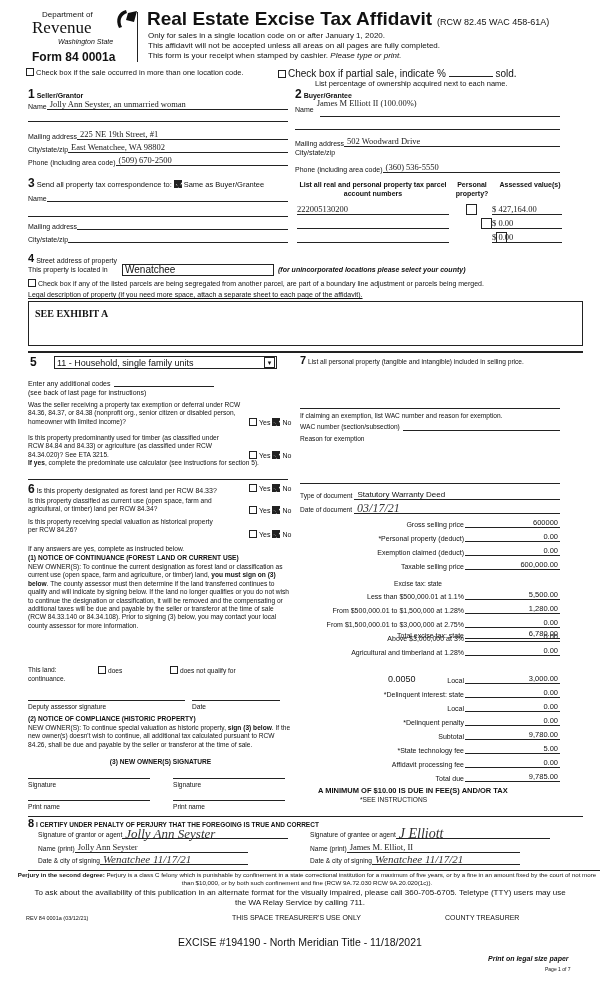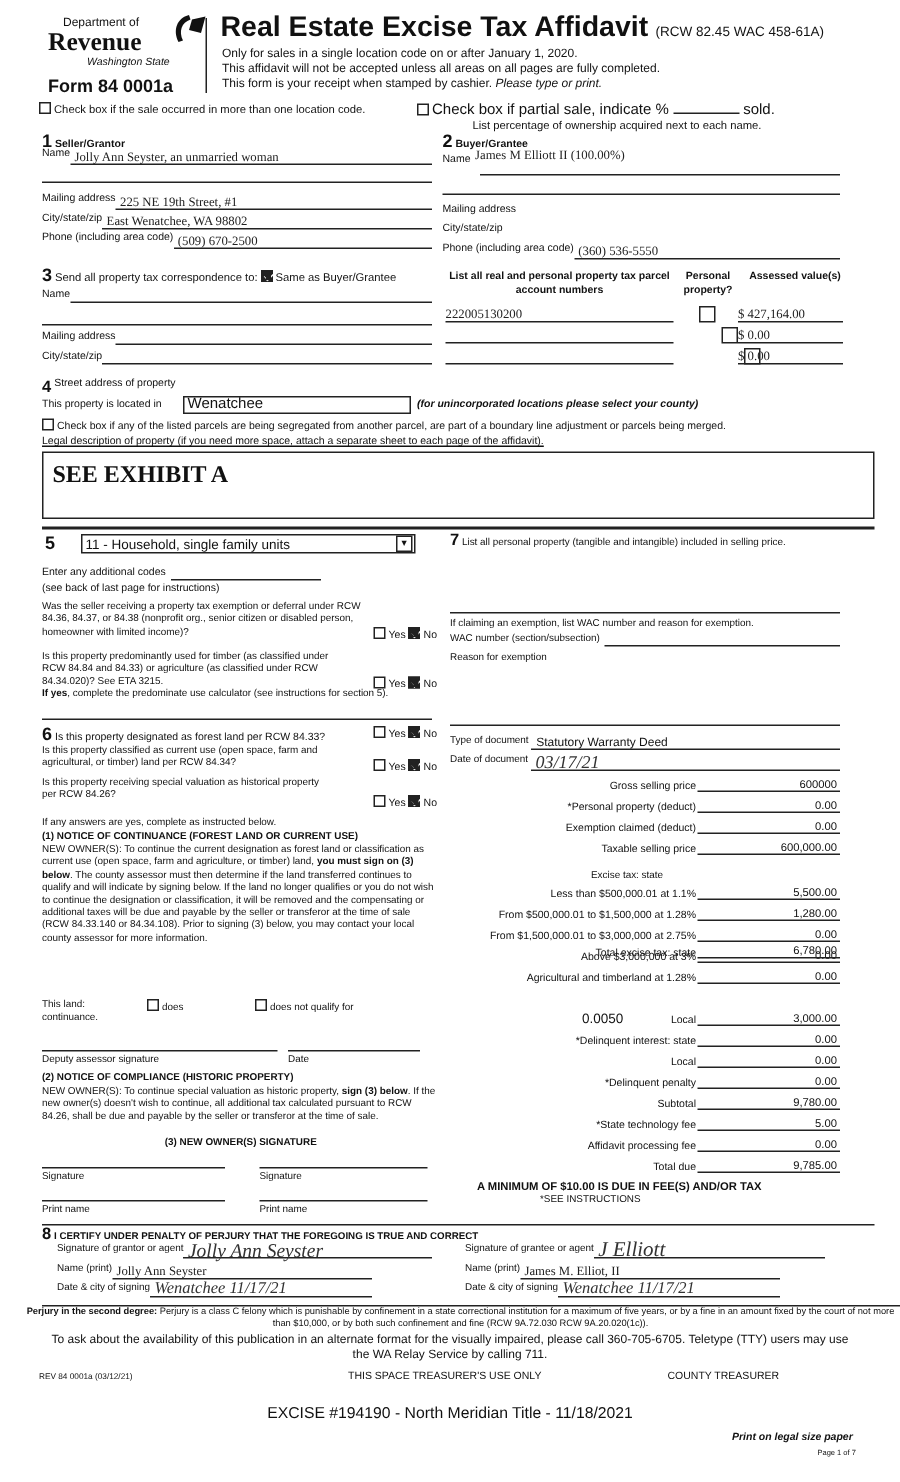--- a/index.html
+++ b/index.html
@@ -8,38 +8,38 @@
 .abs{position:absolute}
 .line{border-bottom:1px solid #222}
 .hand{font-family:"Liberation Serif",serif;font-size:8.5px;color:#222}
 .lbl{font-size:7px;white-space:nowrap}
 .cb{display:inline-block;width:8px;height:8px;border:1px solid #222;vertical-align:-1px;margin-right:2px;position:relative;background:#fff}
 .cb.on::after{content:"";position:absolute;left:0;top:0;right:0;bottom:0;background:#222;clip-path:polygon(0 0,100% 0,100% 100%,0 100%,0 0,15% 50%,40% 80%,85% 15%,70% 10%,40% 60%,25% 40%)}
 .cb.on{background:#222}
 .cb.on::before{content:"";position:absolute;left:1px;top:0px;width:5px;height:3px;border-left:1.5px solid #fff;border-bottom:1.5px solid #fff;transform:rotate(-45deg);top:1px}
 .num{font-weight:bold;font-size:12px}
 .sechd{font-weight:bold;font-size:7px}
-.row{display:flex;white-space:nowrap}
+.row{display:flex;align-items:flex-end;white-space:nowrap}
 .fill{flex:1;border-bottom:1px solid #222;min-height:9px;padding-left:3px}
 .taxrow{position:absolute;left:290px;width:270px;height:12px;display:flex;align-items:flex-end}
 .taxrow .tl{flex:1;text-align:right;padding-right:1px;font-size:7px;white-space:nowrap}
 .taxrow .tv{width:95px;border-bottom:1px solid #222;text-align:right;font-family:"Liberation Sans",sans-serif;font-size:7.5px;padding-right:2px}
 .yn{position:absolute;font-size:7px;white-space:nowrap}
 .para{font-size:6.6px;line-height:8.4px}
 .sig{font-family:"Liberation Serif",serif;font-style:italic;font-size:13px;color:#333}
 </style>
 </head>
 <body>
 
 
 
 
 <div class="abs" style="left:30px;top:8px;width:108px;height:52px">
   <div style="position:absolute;left:12px;top:2px;font-size:8px">Department of</div>
-  <div style="position:absolute;left:2px;top:10px;font-size:17px;font-weight:bold;font-family:'Liberation Serif',serif">Revenue</div>
+  <div style="position:absolute;left:2px;top:10px;font-size:17px;font-weight:normal;font-family:'Liberation Serif',serif">Revenue</div>
   <svg class="abs" style="left:82px;top:0px" width="26" height="24" viewBox="0 0 26 24">
       <path d="M14 2 C6 4 3 12 7 20 L10 19 C7 13 9 7 15 5Z" fill="#111"></path>
       <path d="M16 5 L25 3 L22 14 L14 12Z" fill="#111"></path>
     </svg>
   <div style="position:absolute;left:28px;top:30px;font-size:7px;font-style:italic">Washington State</div>
 </div>
 <div class="abs" style="left:32px;top:50px;font-size:12px;font-weight:bold">Form 84 0001a</div>
 <div class="abs" style="left:137px;top:12px;width:1px;height:50px;background:#222"></div>
 <div class="abs" style="left:147px;top:8px;white-space:nowrap">
   <span style="font-size:19px;font-weight:bold">Real Estate Excise Tax Affidavit</span>
@@ -89,20 +89,21 @@
   <span class="num">2</span> <span class="sechd">Buyer/Grantee</span>
 </div>
 <div class="abs row" style="left:295px;top:103px;width:265px">
   <span class="lbl">Name</span>
   <span class="fill hand" style="position:relative;top:-5px;border-bottom:none">James M Elliott II (100.00%)</span>
 </div>
 <div class="abs line" style="left:320px;top:116px;width:240px"></div>
 <div class="abs line" style="left:295px;top:129px;width:265px"></div>
 <div class="abs row" style="left:295px;top:136px;width:265px">
   <span class="lbl">Mailing address</span>
+  <span class="fill hand">502 Woodward Drive</span>
 </div>
 <div class="abs row" style="left:295px;top:149px;width:265px">
   <span class="lbl">City/state/zip</span>
 </div>
 <div class="abs row" style="left:295px;top:162px;width:265px">
   <span class="lbl">Phone (including area code)</span>
   <span class="fill hand">(360) 536-5550</span>
 </div>
 
 
@@ -148,21 +149,21 @@
   <span class="lbl" style="margin-left:2px">Street address of property</span>
 </div>
 <div class="abs lbl" style="left:28px;top:266px">This property is located in</div>
 <div class="abs" style="left:122px;top:264px;width:152px;height:12px;border:1px solid #222;font-size:10px;padding-left:2px;line-height:10px">Wenatchee</div>
 <div class="abs lbl" style="left:278px;top:266px;font-weight:bold;font-style:italic">(for unincorporated locations please select your county)</div>
 <div class="abs lbl" style="left:28px;top:279px">
   <span class="cb"></span><span>Check box if any of the listed parcels are being segregated from another parcel, are part of a boundary line adjustment or parcels being merged.</span>
 </div>
 <div class="abs lbl" style="left:28px;top:291px;text-decoration:underline">Legal description of property (if you need more space, attach a separate sheet to each page of the affidavit).</div>
 <div class="abs" style="left:28px;top:301px;width:555px;height:45px;border:1.5px solid #222;padding:6px 6px">
-  <span style="font-family:'Liberation Serif',serif;font-weight:bold;font-size:16px">SEE EXHIBIT A</span>
+  <span style="font-family:'Liberation Serif',serif;font-weight:bold;font-size:10px">SEE EXHIBIT A</span>
 </div>
 
 
 <div class="abs" style="left:28px;top:351px;width:555px;height:1.5px;background:#222"></div>
 
 
 <div class="abs num" style="left:30px;top:355px">5</div>
 <div class="abs" style="left:54px;top:356px;width:223px;height:13px;border:1px solid #222;display:flex;align-items:center">
   <span style="flex:1;font-size:9px;padding-left:2px">11 - Household, single family units</span>
   <span style="width:11px;height:11px;border:1px solid #222;margin-right:1px;font-size:7px;text-align:center;line-height:9px">▾</span>

